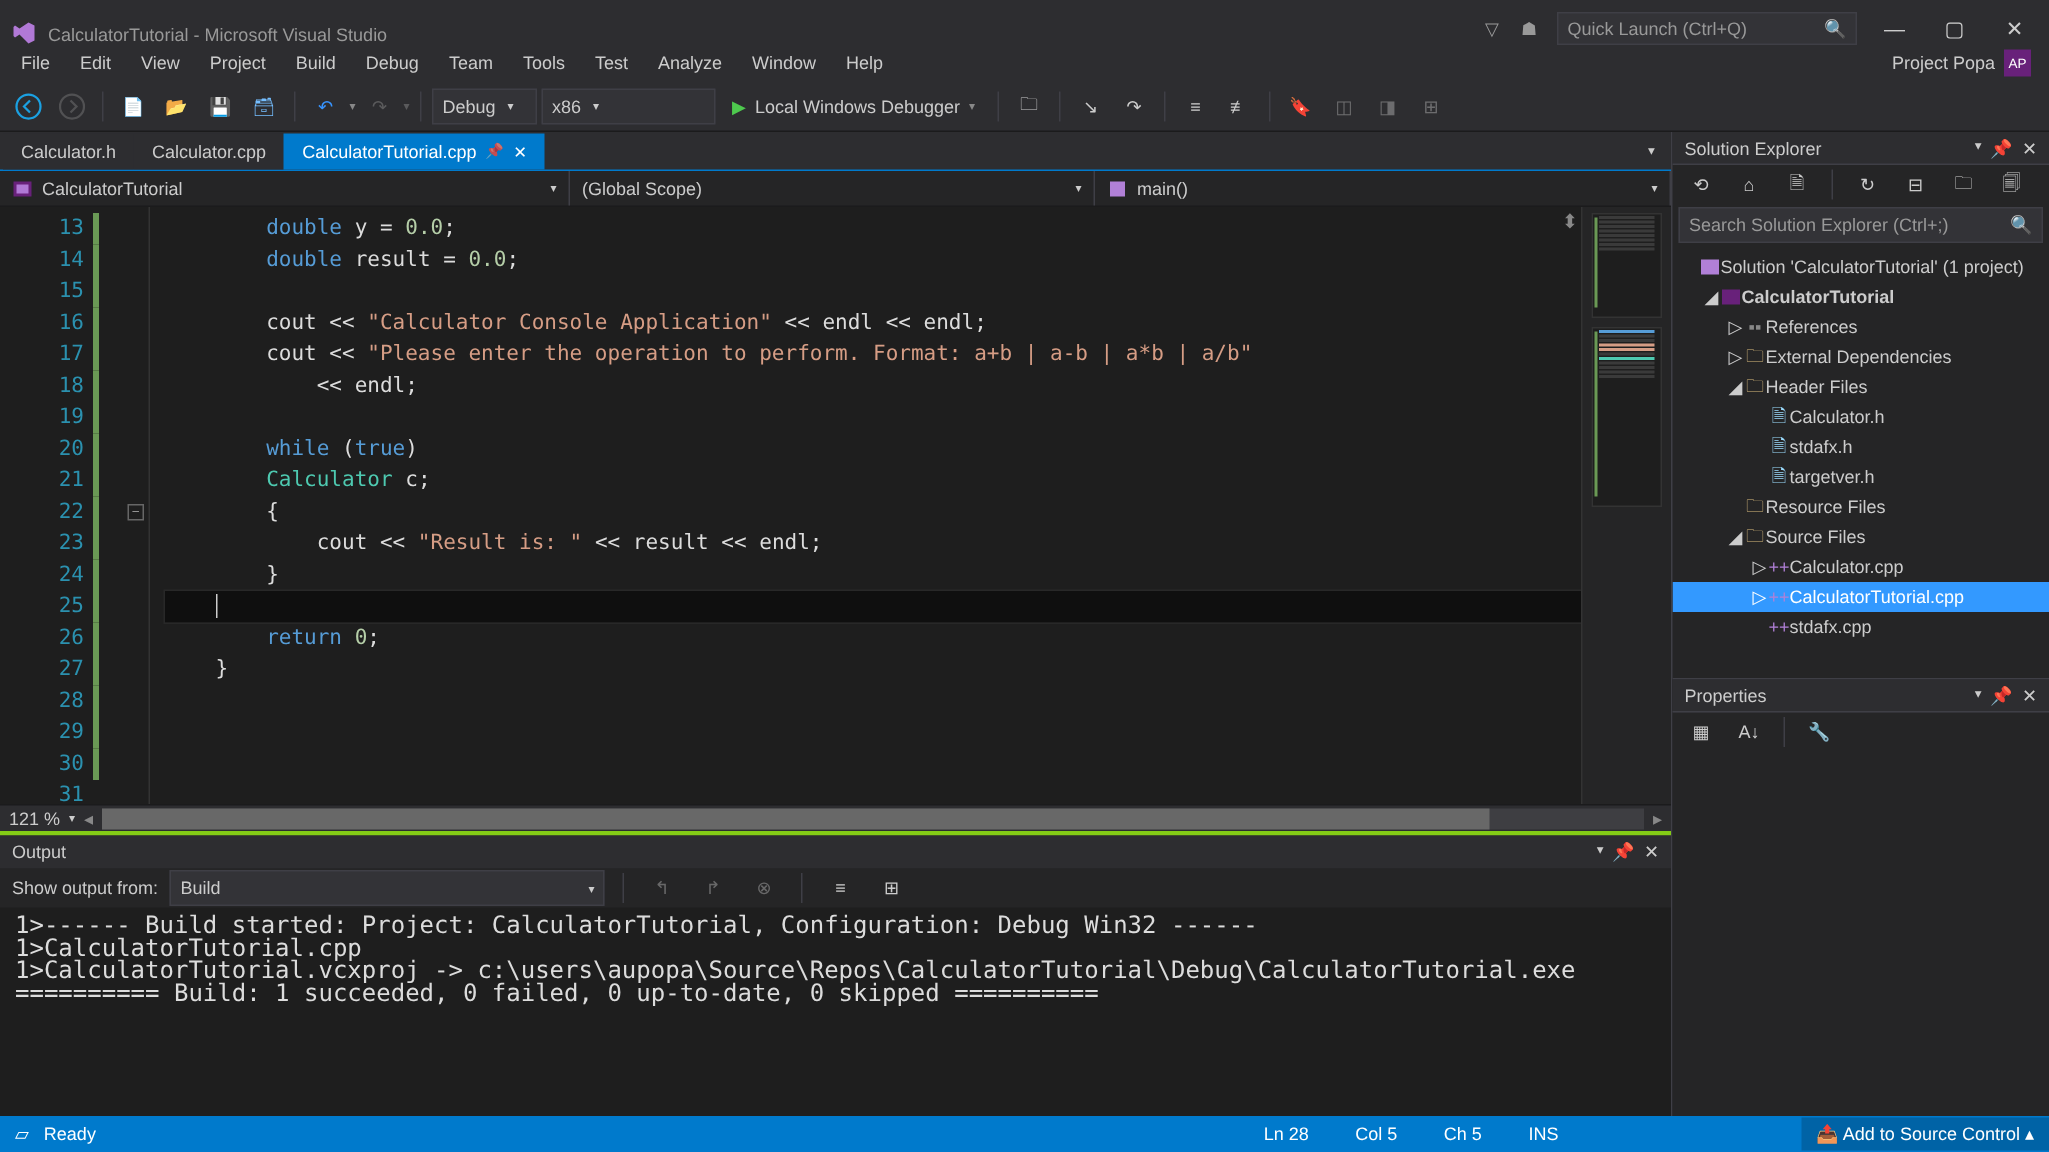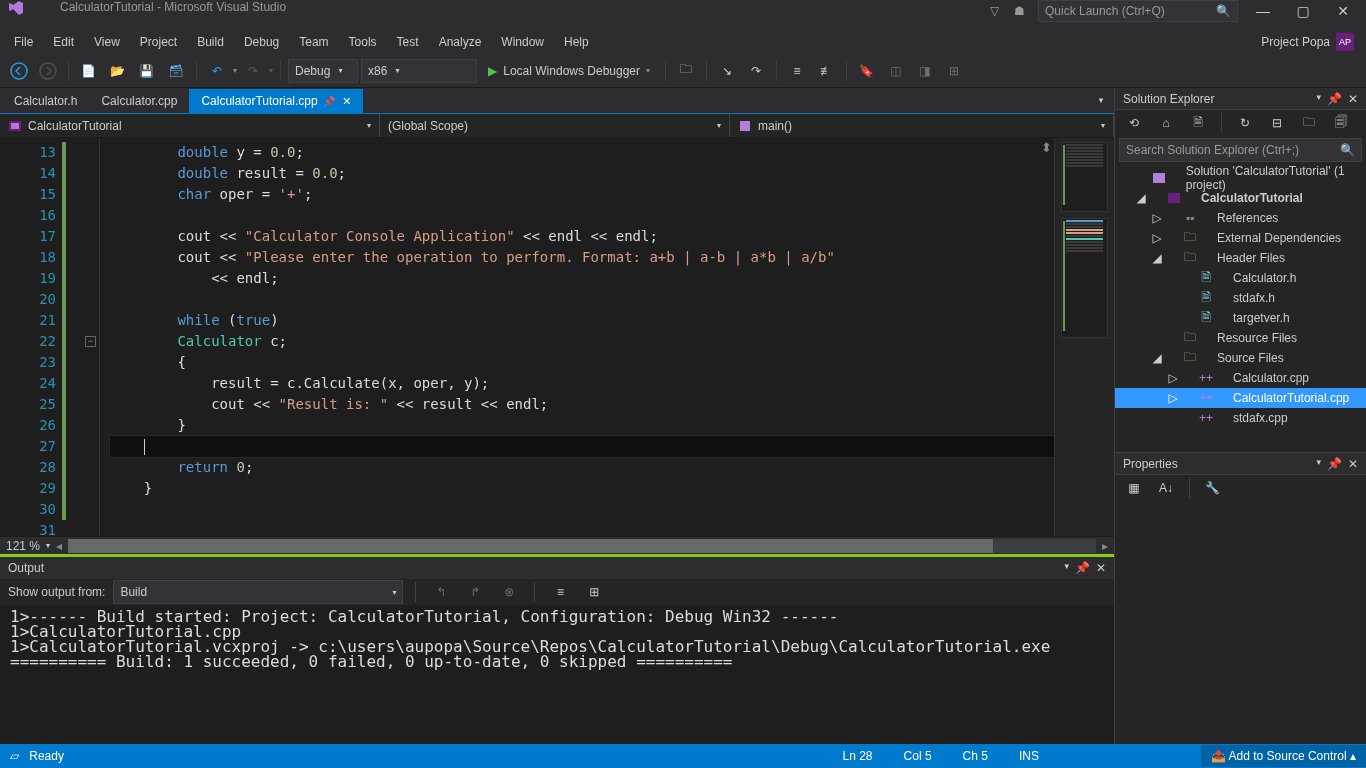--- a/index.html
+++ b/index.html
@@ -1,17 +1,17 @@
 <!DOCTYPE html>
 <html><head>
 <meta charset="utf-8">
 <style>
 * { margin: 0; padding: 0; box-sizing: border-box; }
 body { font-family: "Segoe UI", Tahoma, sans-serif; font-size: 12px; background: #2d2d30; color: #ccc; width: 1366px; height: 768px; overflow: hidden; display: flex; flex-direction: column; }
-.title-bar { height: 30px; background: #2d2d30; display: flex; align-items: flex-start; padding: 0 8px; gap: 28px; }
+.title-bar { height: 30px; background: #2d2d30; display: flex; align-items: flex-end; padding: 0 8px; }
 .title-bar .vs-logo { width: 16px; height: 16px; margin-right: 8px; }
 .title-bar .title { color: #999; font-size: 12px; flex: 0 0 auto; }
 .title-bar .spacer { flex: 1; }
 .title-bar .right-icons { display: flex; align-items: center; gap: 10px; }
 .title-bar .quick-launch { background: #333337; border: 1px solid #3f3f46; color: #999; padding: 2px 6px; width: 200px; height: 22px; display: flex; align-items: center; justify-content: space-between; }
 .title-bar .win-btn { width: 30px; text-align: center; color: #ccc; font-size: 14px; cursor: pointer; }
 .menu-bar { height: 24px; background: #2d2d30; display: flex; align-items: center; padding: 0 4px; }
 .menu-item { padding: 3px 10px; color: #ccc; cursor: pointer; }
 .menu-bar .spacer { flex: 1; }
 .user { padding: 2px 8px; color: #ccc; display: flex; align-items: center; gap: 6px; }
@@ -57,21 +57,21 @@
 .output-panel { height: 190px; background: #252526; display: flex; flex-direction: column; border-top: 3px solid #84cc16; }
 .panel-title { height: 22px; background: #2d2d30; display: flex; align-items: center; padding: 0 8px; justify-content: space-between; color: #ccc; font-size: 12px; }
 .panel-title .ctrls { display: flex; gap: 6px; }
 .output-tb { height: 26px; display: flex; align-items: center; padding: 0 8px; gap: 8px; color: #ccc; background: #252526; }
 .output-body { flex: 1; padding: 4px 10px; font-family: Consolas, monospace; font-size: 16px; color: #dcdcdc; background: #1e1e1e; overflow: auto; line-height: 15px; }
 .side-panel { width: 252px; background: #252526; border-left: 1px solid #3f3f46; display: flex; flex-direction: column; }
 .side-title { height: 22px; background: #2d2d30; display: flex; align-items: center; justify-content: space-between; padding: 0 8px; color: #ccc; border-bottom: 1px solid #3f3f46; }
 .side-toolbar { height: 26px; display: flex; align-items: center; padding: 0 6px; gap: 6px; }
 .side-search { height: 24px; margin: 2px 4px 4px; background: #333337; border: 1px solid #3f3f46; display: flex; align-items: center; padding: 0 6px; color: #999; justify-content: space-between; }
 .tree { flex: 1; overflow: auto; padding: 2px 0; font-size: 12px; }
-.tree-row { display: flex; align-items: center; height: 20px; padding-left: 6px; cursor: pointer; gap: 20px; }
+.tree-row { display: flex; align-items: center; height: 20px; padding-left: 6px; cursor: pointer; gap: 0; }
 .tree-row.sel { background: #3399ff; color: #fff; }
 .tree-row .exp { width: 12px; text-align: center; }
 .tree-row .ticon { width: 14px; display: inline-block; text-align: center; }
 .indent1 { padding-left: 20px; } .indent2 { padding-left: 36px; } .indent3 { padding-left: 52px; }
 .props-panel { height: 292px; border-top: 1px solid #3f3f46; background: #252526; display: flex; flex-direction: column; }
 .status-bar { height: 24px; background: #007acc; display: flex; align-items: center; color: #fff; padding: 0 10px; font-size: 12px; }
 .status-bar .sb-item { margin-right: 30px; }
 .status-bar .spacer { flex: 1; }
 .status-bar .right { display: flex; gap: 31px; align-items: center; }
 .small-icon { display:inline-block; width:14px; height:14px; }
@@ -246,30 +246,28 @@
           <div class="ln">29<div class="change-bar"></div></div>
           <div class="ln">30<div class="change-bar"></div></div>
           <div class="ln">31</div>
         </div>
       <div class="fold-bar" id="fold-bar">
           <div class="fold-btn" style="top: 198px;">−</div>
         </div>
       <div class="code-body" id="code-body">
           <div class="code-line">        <span class="kw">double</span> y = <span class="num">0.0</span>;</div>
           <div class="code-line">        <span class="kw">double</span> result = <span class="num">0.0</span>;</div>
-          <div class="code-line">        <span class="kw">char</span> oper = <span class="chr">'+'</span>;</div>
           <div class="code-line"></div>
           <div class="code-line">        cout &lt;&lt; <span class="str">"Calculator Console Application"</span> &lt;&lt; endl &lt;&lt; endl;</div>
           <div class="code-line">        cout &lt;&lt; <span class="str">"Please enter the operation to perform. Format: a+b | a-b | a*b | a/b"</span></div>
           <div class="code-line">            &lt;&lt; endl;</div>
           <div class="code-line"></div>
           <div class="code-line">        <span class="kw">while</span> (<span class="kw">true</span>)</div>
           <div class="code-line">        <span class="type">Calculator</span> c;</div>
           <div class="code-line">        {</div>
-          <div class="code-line">            result = c.Calculate(x, oper, y);</div>
           <div class="code-line">            cout &lt;&lt; <span class="str">"Result is: "</span> &lt;&lt; result &lt;&lt; endl;</div>
           <div class="code-line">        }</div>
           <div class="code-line current">    <span class="cursor"></span></div>
           <div class="code-line">        <span class="kw">return</span> <span class="num">0</span>;</div>
           <div class="code-line">    }</div>
           <div class="code-line"></div>
         </div>
       <div class="minimap">
         <div class="block" style="top:4px;height:70px">
           <div class="mm-green" style="top:2px;height:60px"></div>

